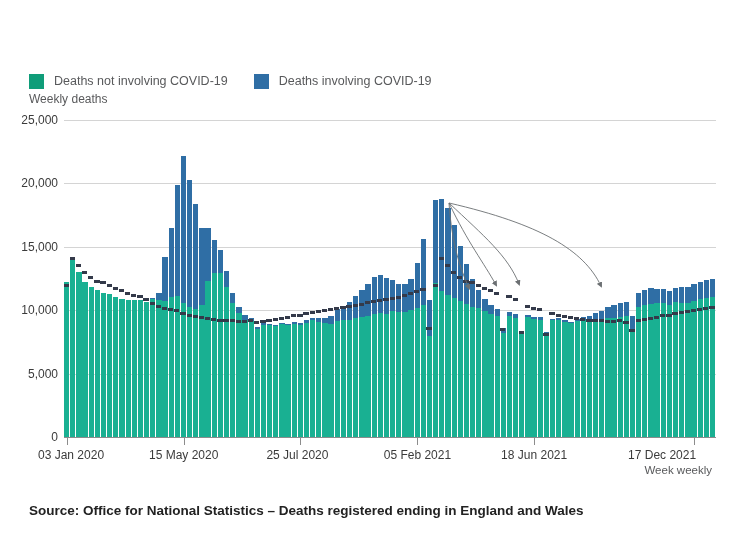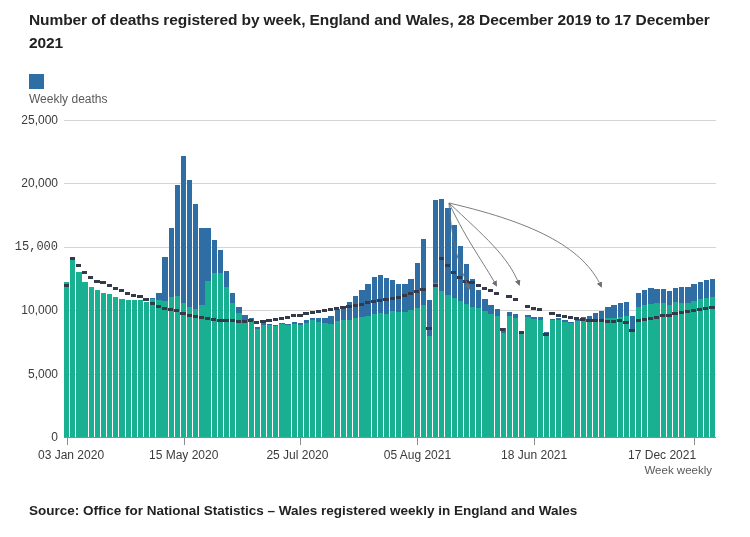--- a/index.html
+++ b/index.html
@@ -69,35 +69,39 @@
   .source{
     position:absolute;left:29px;top:503px;font-size:13.5px;font-weight:bold;color:#222222;
   }
   .rule{position:absolute;left:0;top:487px;width:750px;height:1px;background:#ffffff;}
 </style>
 </head>
 <body>
 
 <div class="wrap">
 
-  <div class="title">Number of deaths registered by week, England and Wales, 28 December 2019 to 17 December 2021</div>
 
   <div class="legend">
     <div class="legend-item">
+      <span class="legend-sw green"></span>
+      <span class="legend-txt">Deaths not involving COVID-19</span>
+    </div>
+    <div class="legend-item">
       <span class="legend-sw blue"></span>
+      <span class="legend-txt">Deaths involving COVID-19</span>
     </div>
   </div>
 
   <div class="axis-unit">Weekly deaths</div>
 
   <div class="ylabels" id="ylabels">
       <div class="ytick" style="top: 317px;">0</div>
       <div class="ytick" style="top: 253.6px;">5,000</div>
       <div class="ytick" style="top: 190.2px;">10,000</div>
-      <div class="ytick" style="top: 126.8px; font-family: Liberation Mono, monospace;">15,000</div>
+      <div class="ytick" style="top: 126.8px;">15,000</div>
       <div class="ytick" style="top: 63.4px;">20,000</div>
       <div class="ytick" style="top: 0px;">25,000</div>
     </div>
 
   <div class="plot" id="plot">
       <div class="gridline" style="top: 0px;"></div>
       <div class="gridline" style="top: 63.4px;"></div>
       <div class="gridline" style="top: 126.8px;"></div>
       <div class="gridline" style="top: 190.2px;"></div>
       <div class="gridline" style="top: 253.6px;"></div>
@@ -625,35 +629,35 @@
 
   <div class="xaxis" id="xaxis">
     <div class="week-ending">Week weekly</div>
   <div class="xtick" style="left: 2.64491px;"></div>
       <div class="xlab" style="left: -26px;">03 Jan 2020</div>
       <div class="xtick" style="left: 119.513px;"></div>
       <div class="xlab" style="left: 85.0128px;">15 May 2020</div>
       <div class="xtick" style="left: 236.381px;"></div>
       <div class="xlab" style="left: 202.381px;">25 Jul 2020</div>
       <div class="xtick" style="left: 353.249px;"></div>
-      <div class="xlab" style="left: 319.749px;">05 Aug 2021</div>
+      <div class="xlab" style="left: 319.749px;">05 Feb 2021</div>
       <div class="xtick" style="left: 470.117px;"></div>
       <div class="xlab" style="left: 437.117px;">18 Jun 2021</div>
       <div class="xtick" style="left: 630.041px;"></div>
       <div class="xlab" style="left: 564.041px;">17 Dec 2021</div>
     </div>
 
 
   <svg class="arrows" viewBox="0 0 750 537">
     <defs>
       <marker id="ah" markerWidth="7" markerHeight="7" refX="4.2" refY="3.2" orient="auto">
         <path d="M0,0 L6.5,3.2 L0,6.4 z" fill="#6b6f72"></path>
       </marker>
     </defs>
     <path d="M449,203 C452,245 460,268 469,288" fill="none" stroke="#6b6f72" stroke-width="0.9" marker-end="url(#ah)"></path>
     <path d="M449,203 C468,243 484,263 496,285" fill="none" stroke="#6b6f72" stroke-width="0.9" marker-end="url(#ah)"></path>
     <path d="M449,203 C484,236 508,256 519,284" fill="none" stroke="#6b6f72" stroke-width="0.9" marker-end="url(#ah)"></path>
     <path d="M449,203 C540,224 584,250 601,286" fill="none" stroke="#6b6f72" stroke-width="0.9" marker-end="url(#ah)"></path>
   </svg>
 
   <div class="rule"></div>
-  <div class="source">Source: Office for National Statistics – Wales registered weekly in England and Wales</div>
+  <div class="source">Source: Office for National Statistics – Deaths registered ending in England and Wales</div>
 </div>
 
 </body></html>

